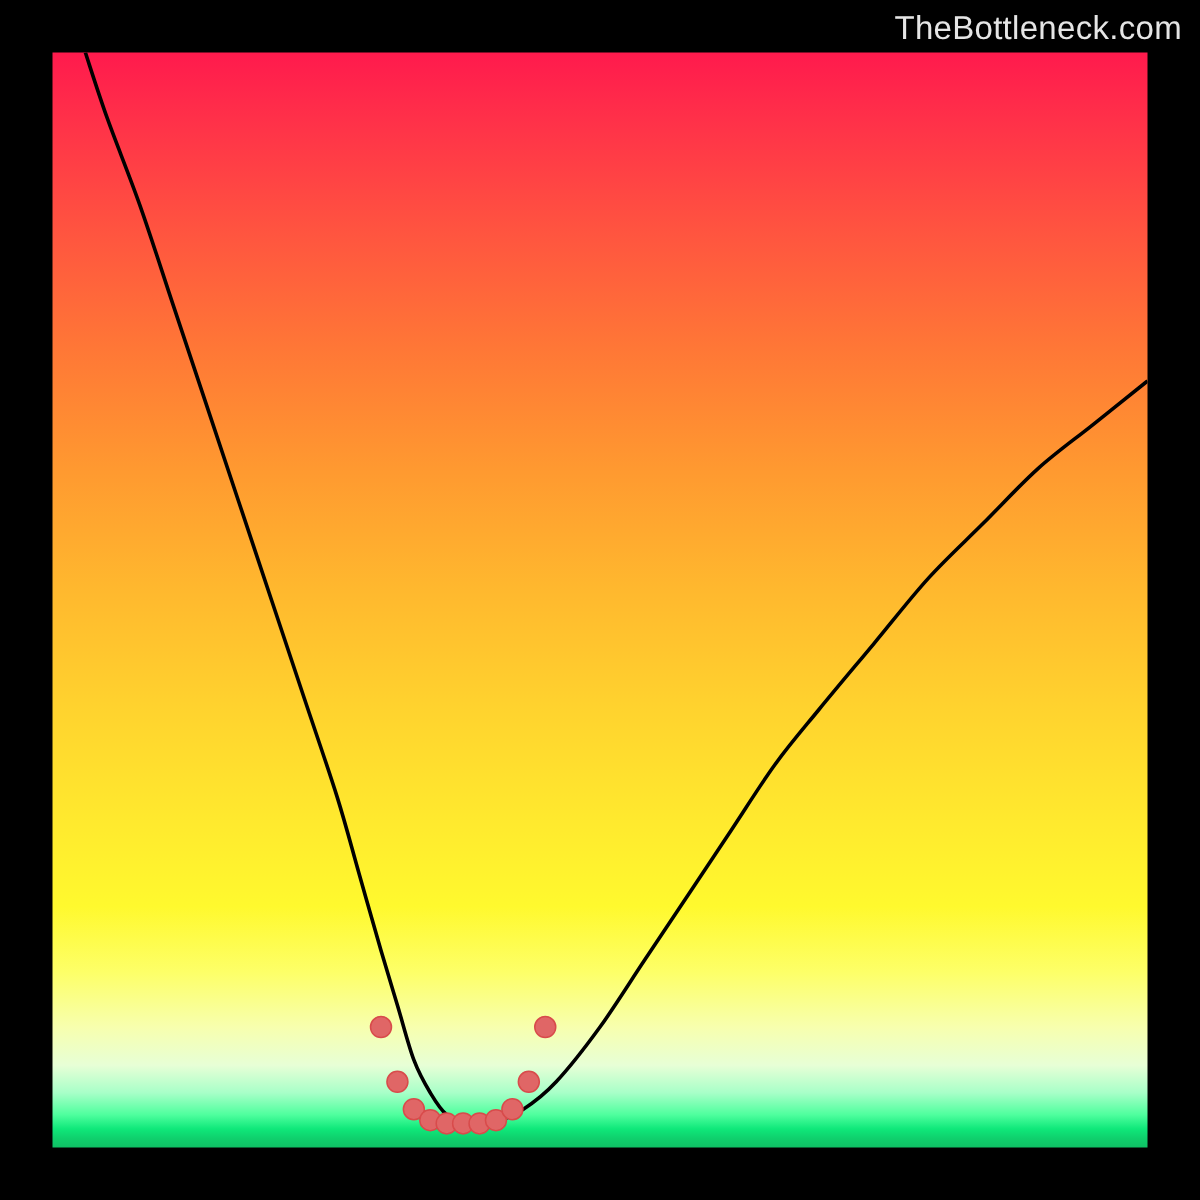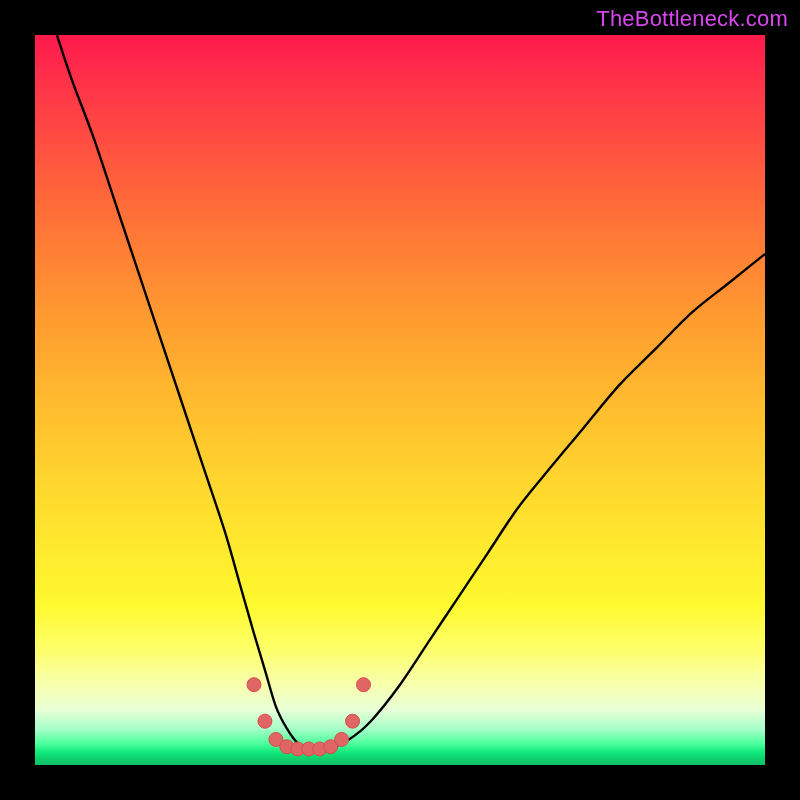--- a/index.html
+++ b/index.html
@@ -52,21 +52,21 @@
     left: 0;
     top: 0;
     width: 730px;
     height: 730px;
     overflow: visible;
   }
   .watermark {
     position: absolute;
     top: 6px;
     right: 12px;
-    color: #d946ef;
+    color: #e5e5e5;
     font-size: 22px;
     font-weight: 500;
     letter-spacing: 0.2px;
     user-select: none;
   }
 </style>
 </head>
 <body>
 
 <div class="frame">

